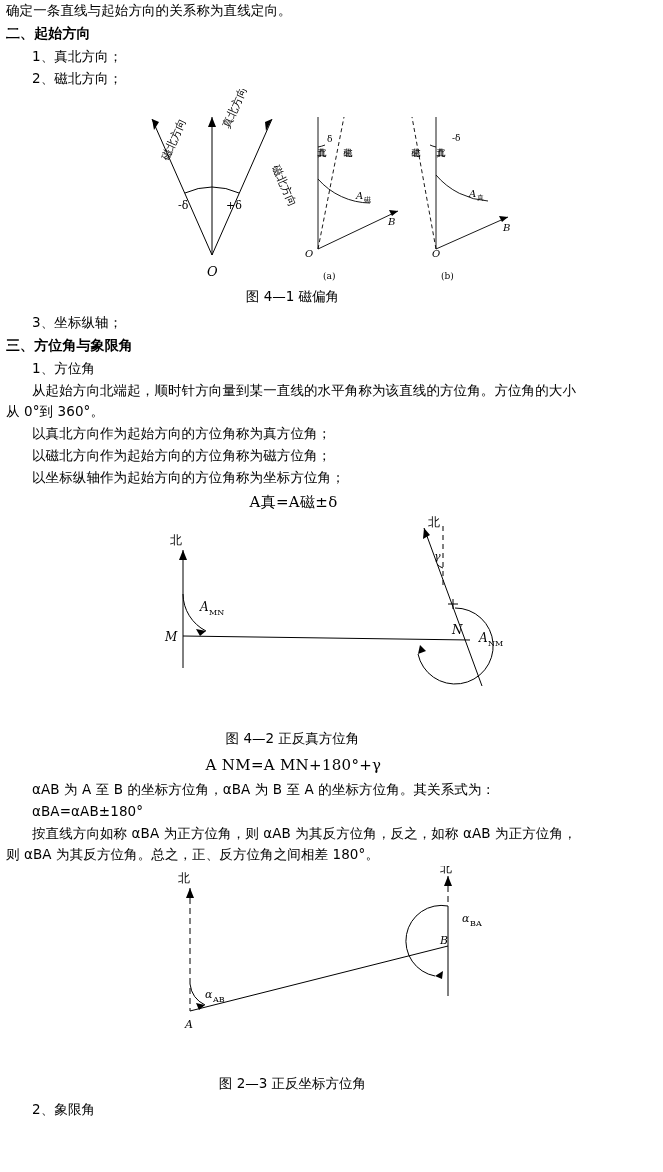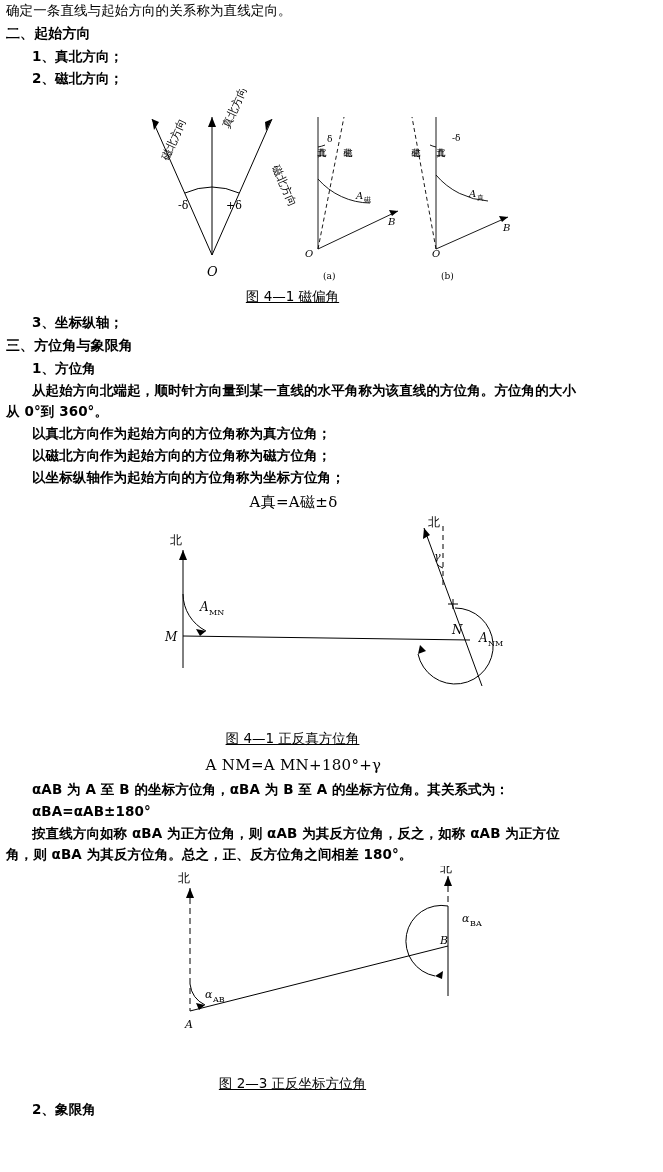--- a/index.html
+++ b/index.html
@@ -27,32 +27,30 @@
     padding: 0 8px 0 6px;
     line-height: 1.55;
   }
   .para {
     margin: 0 0 1px 0;
     font-size: 13.5px;
     letter-spacing: 0.1px;
   }
   .indent {
     text-indent: 26px;
-    font-weight: bold;
   }
   .heading {
     font-weight: bold;
     font-size: 14px;
     margin: 2px 0 1px 0;
   }
   .figcap {
     text-align: center;
     font-size: 13.5px;
     margin: 4px 0 6px 0;
-    text-decoration: underline;
   }
   .formula {
     font-family: "DejaVu Serif", "Liberation Serif", serif;
     font-size: 15px;
     margin: 3px 0 2px 4px;
     letter-spacing: 0.3px;
     text-align: center;
   }
   .figwrap {
     width: 100%;
@@ -184,21 +182,21 @@
       <text x="434" y="44" font-size="11" font-style="italic">γ</text>
       <text x="200" y="95" font-size="12" font-style="italic">A</text>
       <text x="209" y="99" font-size="8">MN</text>
       <text x="479" y="126" font-size="12" font-style="italic">A</text>
       <text x="488" y="130" font-size="8">NM</text>
       <text x="165" y="125" font-size="12" font-style="italic">M</text>
       <text x="452" y="118" font-size="12" font-style="italic">N</text>
     </svg>
   </div>
 
-  <div class="figcap">图 4—1    正反真方位角</div>
+  <div class="figcap">图 4—2    正反真方位角</div>
 
   <div class="txt">
     <p class="formula">A NM=A MN+180°+γ</p>
     <p class="para indent">αAB 为 A 至 B 的坐标方位角，αBA 为 B 至 A 的坐标方位角。其关系式为：</p>
     <p class="para indent">αBA=αAB±180°</p>
     <p class="para indent">按直线方向如称 αBA 为正方位角，则 αAB 为其反方位角，反之，如称 αAB 为正方位角，则 αBA 为其反方位角。总之，正、反方位角之间相差 180°。</p>
   </div>
 
   <div class="figwrap">
     <svg width="663" height="205" viewBox="0 0 663 205">

